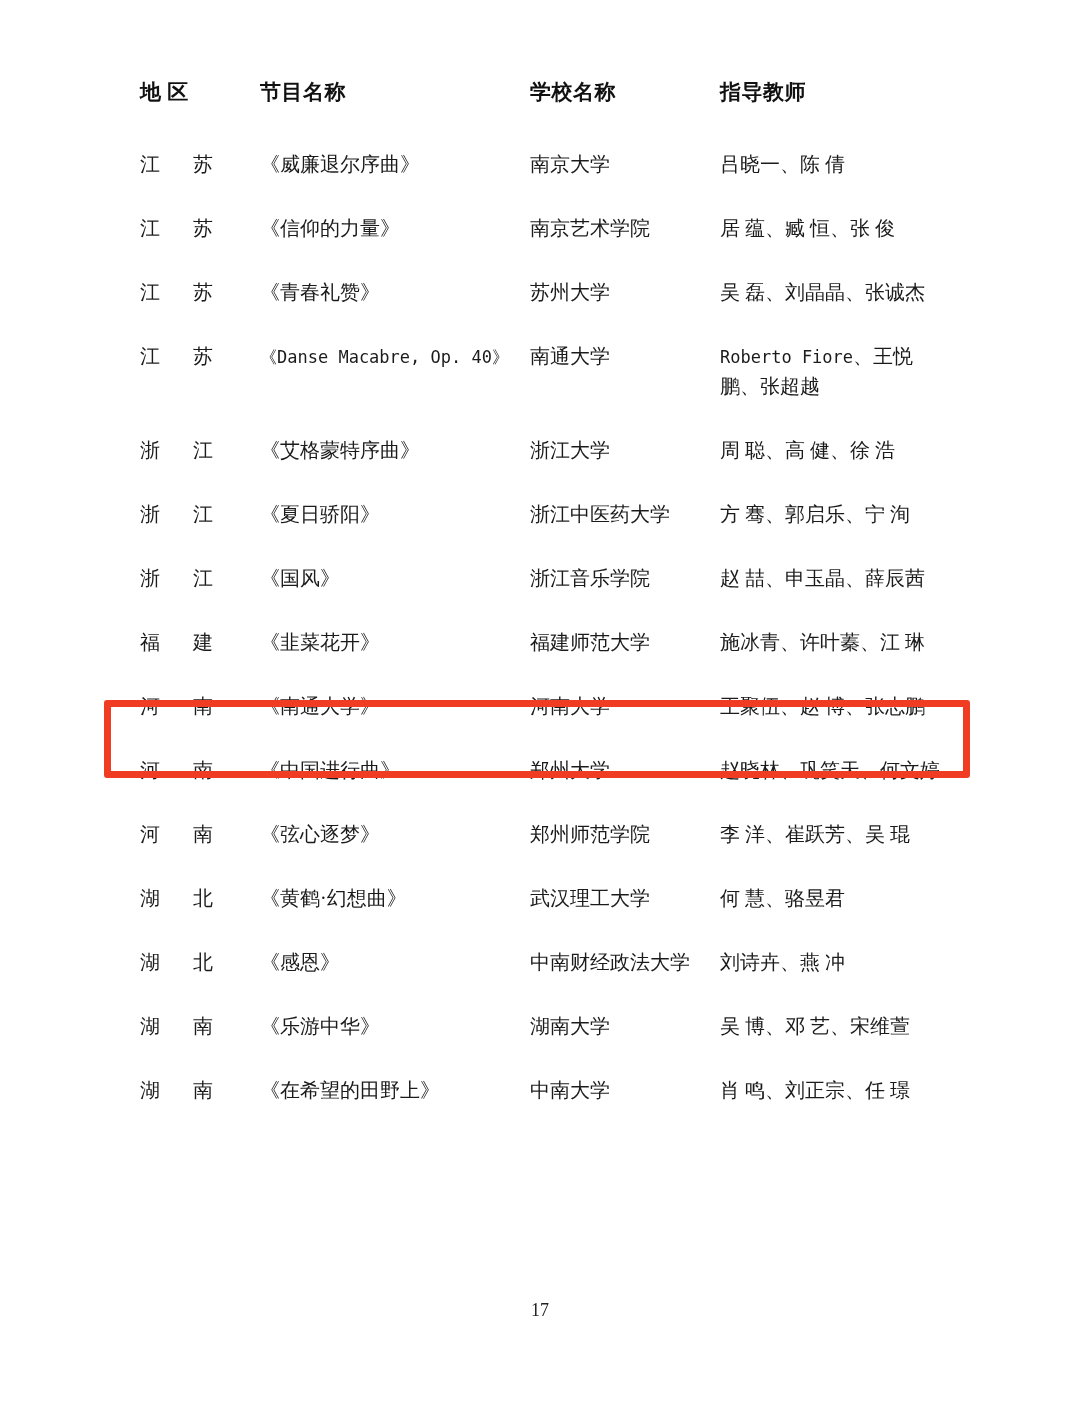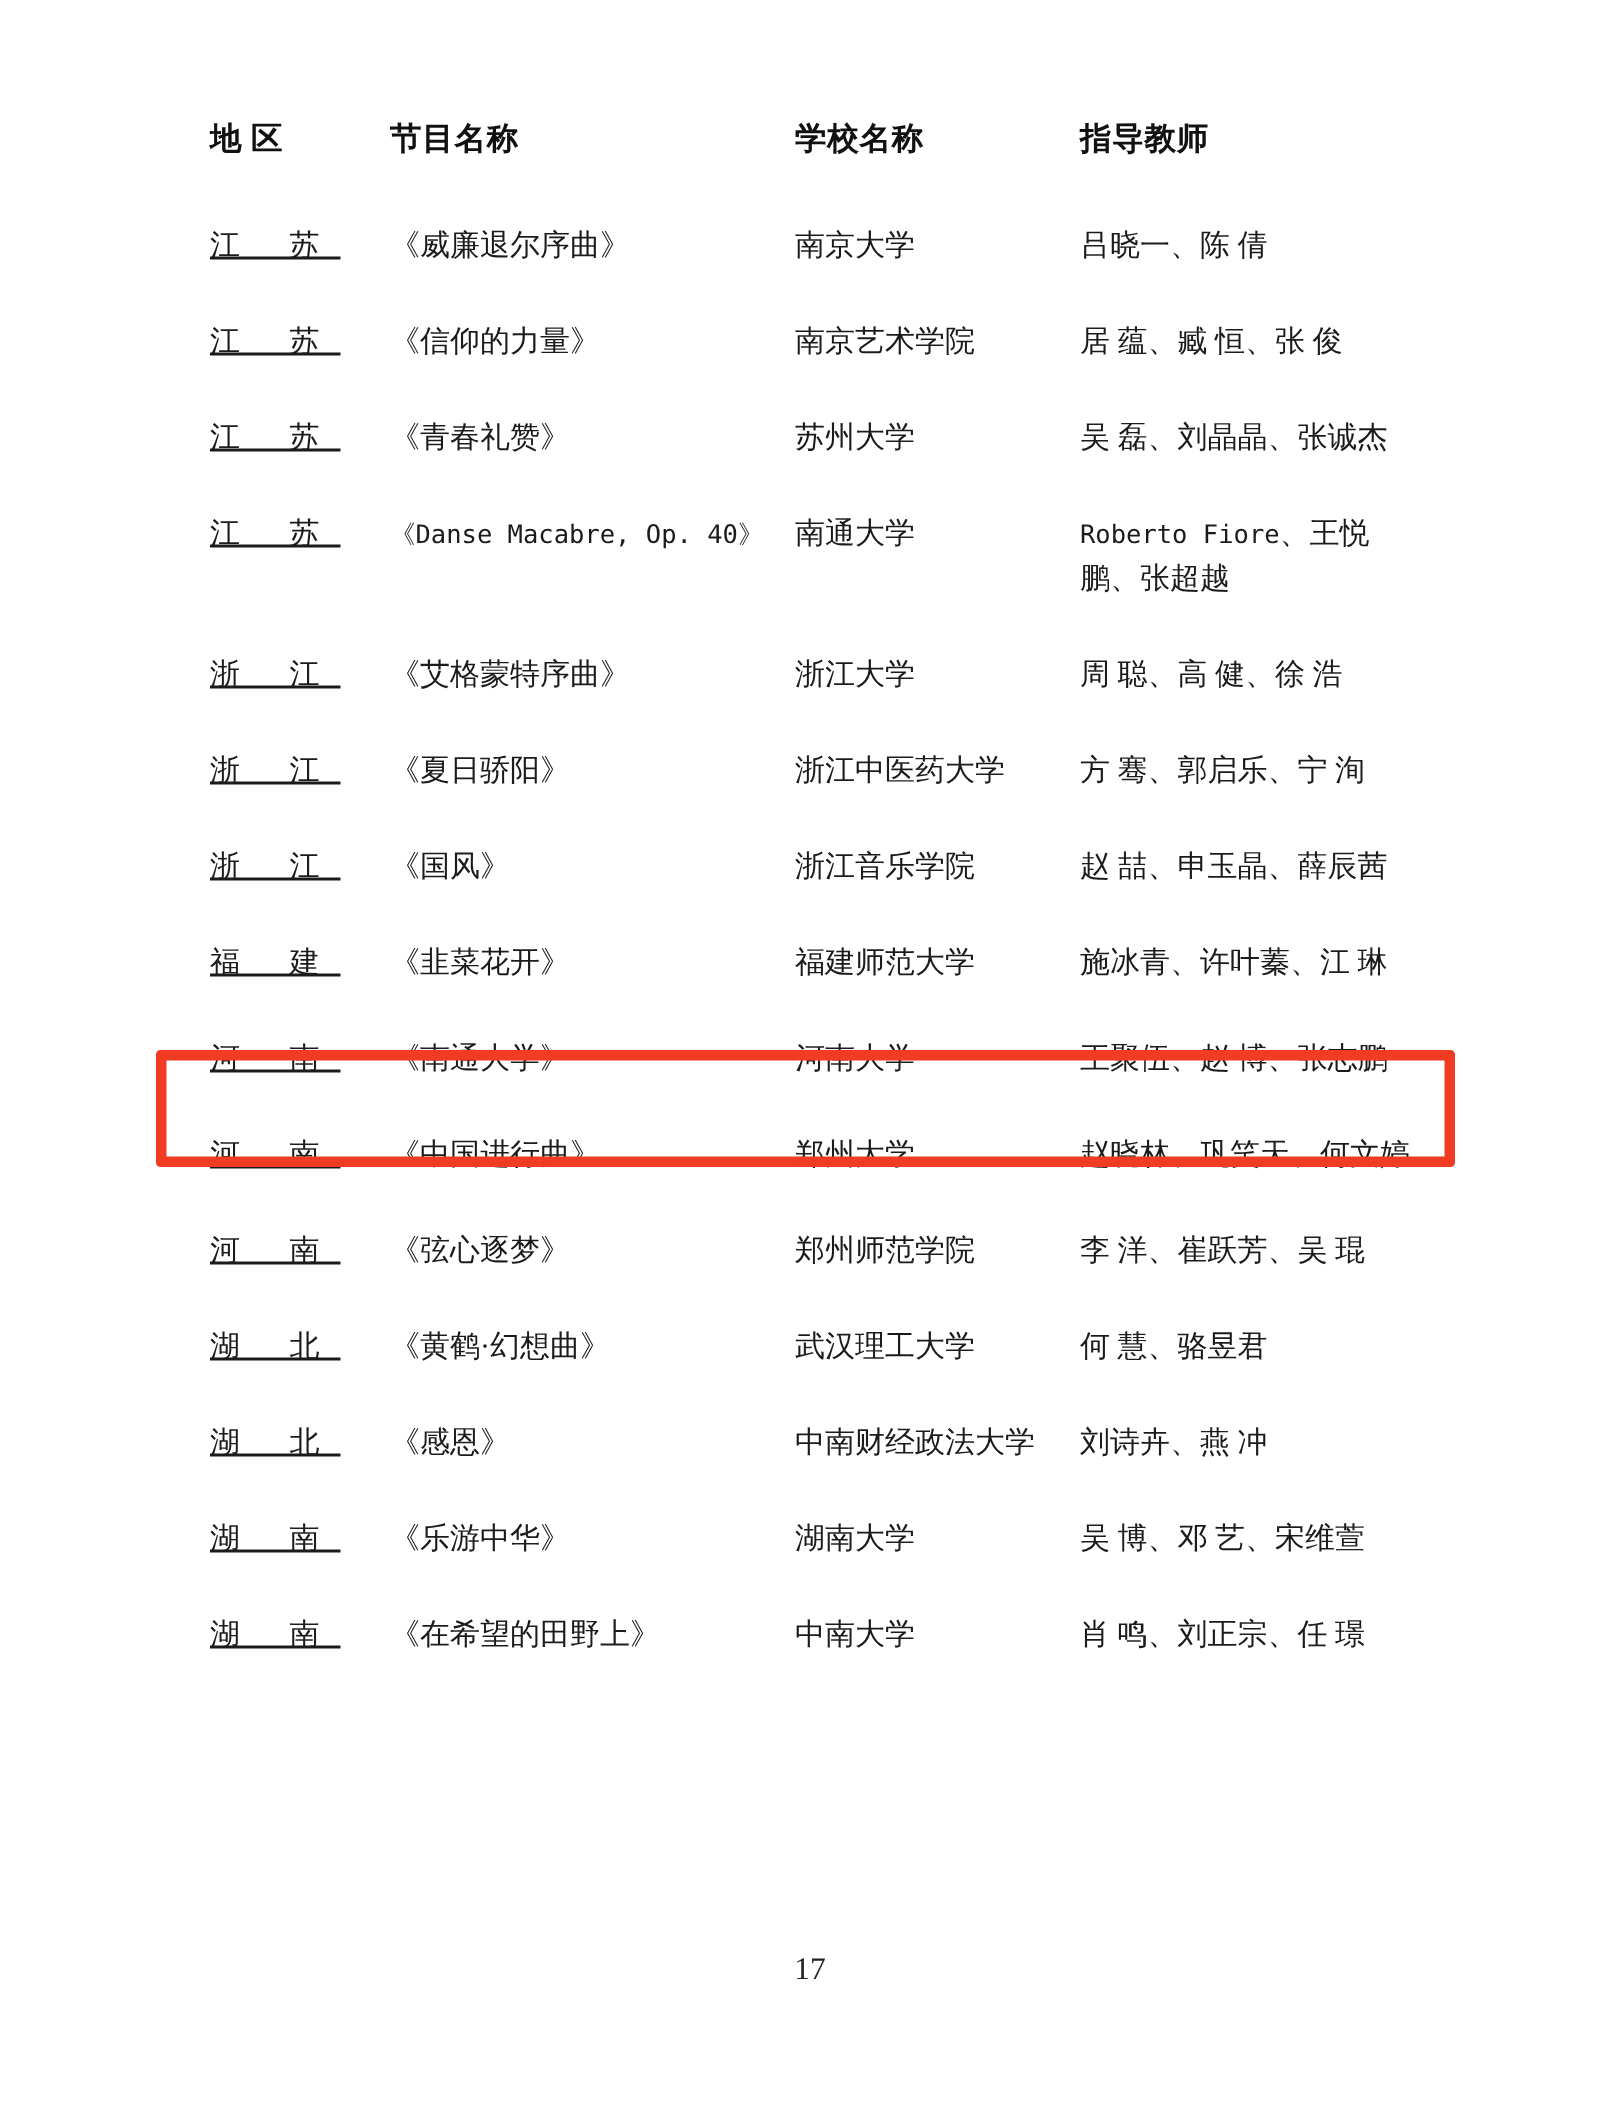--- a/index.html
+++ b/index.html
@@ -52,21 +52,20 @@
     font-size: 20px;
     padding: 17px 0 17px 0;
     vertical-align: top;
     line-height: 1.5;
     color: #1b1b1b;
   }
   .region {
     display: inline-block;
     min-width: 72px;
     letter-spacing: 14px;
-    text-decoration: underline;
   }
   .teacher {
     padding-right: 10px;
   }
   .latin {
     font-family: "DejaVu Sans Mono", "Liberation Mono", monospace;
     font-size: 17px;
     letter-spacing: 0px;
     margin-top: 44px;
   }
@@ -79,21 +78,21 @@
     border-radius: 3px;
     pointer-events: none;
     box-sizing: border-box;
   }
   .page-number {
     position: absolute;
     top: 1300px;
     left: 0;
     width: 1080px;
     text-align: center;
-    font-size: 21px;
+    font-size: 18px;
     color: #222;
   }
   .scrollbar-track {
     position: absolute;
     top: 0;
     right: 6px;
     width: 9px;
     height: 1410px;
     background: transparent;
   }

